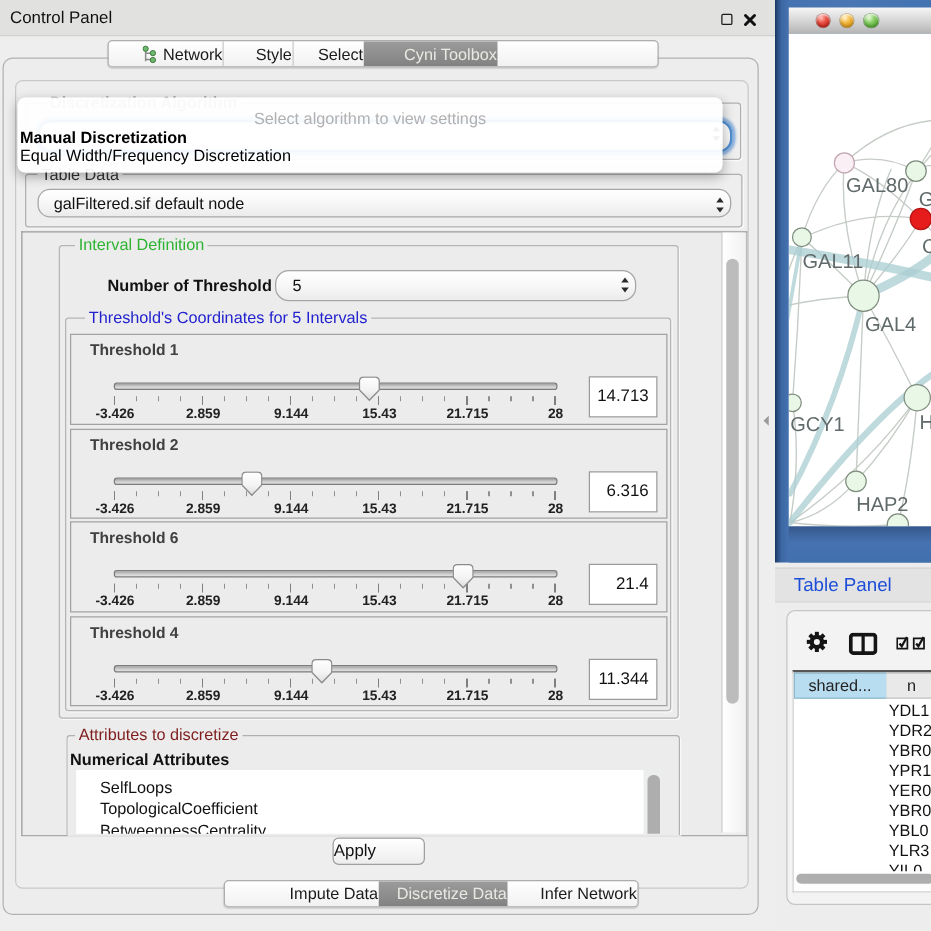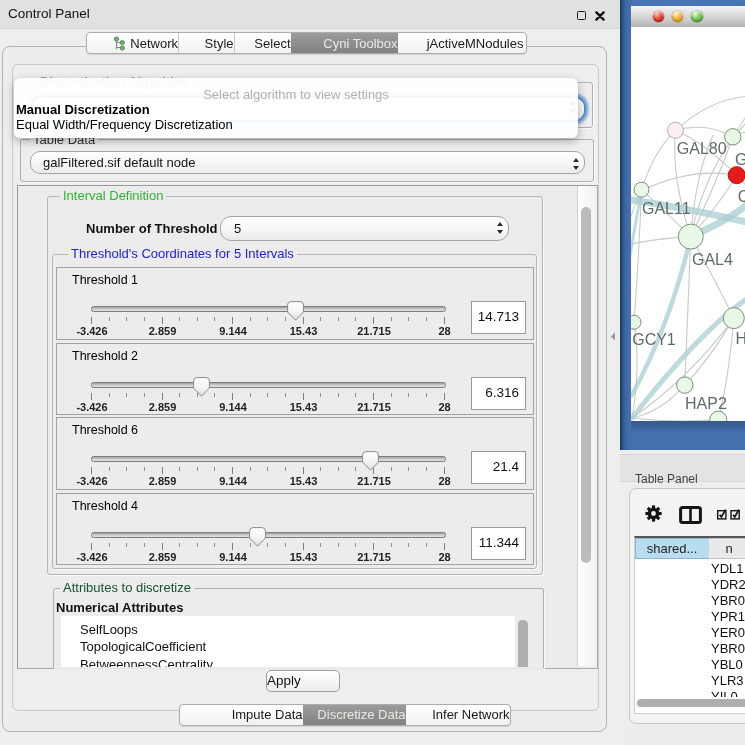--- a/index.html
+++ b/index.html
@@ -8,21 +8,21 @@
   .abs{position:absolute;}
   .etched{border:1px solid #b0b0b0;border-radius:3px;
           box-shadow:inset 0 0 0 0 #fff,1px 1px 0 rgba(255,255,255,.7);}
   .gtitle{position:absolute;top:-8px;font-size:13px;background:#ececec;padding:0 3px;line-height:14px;}
   .seg{display:flex;align-items:center;justify-content:flex-end;font-size:13px;color:#1a1a1a;}
   .segbar{display:flex;border:1px solid #adadad;border-radius:4px;overflow:hidden;
           background:linear-gradient(#ffffff,#f1f1f1);box-shadow:0 1px 1px rgba(0,0,0,.12);}
   .segdark{background:linear-gradient(#9b9b9b,#828282);color:#e9e9e4;}
   .sepL{border-left:1px solid #c9c9c9;}
   .tblock{position:absolute;left:56px;width:476px;background:#ececec;border:1px solid #a2a2a2;}
-  .ttitle{position:absolute;left:15px;top:5px;font-weight:normal;font-size:12.5px;color:#000000;}
+  .ttitle{position:absolute;left:15px;top:5px;font-weight:bold;font-size:12.5px;color:#404040;}
   .track{position:absolute;left:34px;top:37.5px;width:353px;height:4.5px;border-radius:2.5px;
          border:1px solid #7d7d7d;background:linear-gradient(#9e9e9e,#cfcfcf 55%,#e2e2e2);}
   .majork{position:absolute;left:34px;top:48.5px;width:355px;height:7px;
           background:repeating-linear-gradient(90deg,#7f7f7f 0px,#7f7f7f 1px,transparent 1px,transparent 70.5px);}
   .minork{position:absolute;left:34px;top:48.5px;width:355px;height:4px;
           background:repeating-linear-gradient(90deg,#8f8f8f 0px,#8f8f8f 1px,transparent 1px,transparent 17.625px);}
   .tlab{position:absolute;top:57px;font-size:11px;font-weight:bold;color:#222;transform:translateX(-50%);white-space:nowrap;}
   .vbox{position:absolute;left:414px;top:33px;width:47px;height:31px;background:#fff;
         border:1px solid #999;font-size:13.5px;color:#111;text-align:right;padding-right:6px;line-height:30px;}
   .thumb{position:absolute;top:33px;width:17px;height:20px;}
@@ -58,21 +58,20 @@
       <svg width="11" height="15" viewBox="0 0 11 15" style="margin-right:5px;">
         <path d="M2.5,4 L2.5,13 M3,11.5 L7.5,11.5 M3,6.5 L8,6.5" stroke="#8a8a8a" stroke-width="1.2" fill="none"></path>
         <circle cx="2.5" cy="3" r="2.1" fill="#6fb96f" stroke="#3d7a3d" stroke-width="0.8"></circle>
         <circle cx="8.3" cy="6.5" r="2.1" fill="#6fb96f" stroke="#3d7a3d" stroke-width="0.8"></circle>
         <circle cx="8.3" cy="12" r="2.1" fill="#6fb96f" stroke="#3d7a3d" stroke-width="0.8"></circle>
       </svg>
       Network</div>
     <div class="seg sepL" style="width:54.5px;">Style</div>
     <div class="seg sepL" style="width:56px;">Select</div>
     <div class="seg segdark" style="width:107px;">Cyni Toolbox</div>
-    <div class="seg" style="width:126px;">jActiveMNodules</div>
   </div>
 
   <div class="abs etched" style="left:20px;top:82px;width:571px;height:44px;border-radius:3px;">
     <span class="gtitle" style="left:16px;color:#9a9a9a;background:#eeeeee;font-weight:bold;">Discretization Algorithm</span>
   </div>
   <div class="combo abs" style="left:30px;top:96px;width:552px;height:22px;border-radius:11px;
        border:2px solid #4f8fd0;box-shadow:0 0 2px 2.5px rgba(95,150,215,.7);"></div>
   <div class="stepper abs" style="left:570px;top:101px;"></div>
 
   <div class="abs etched" style="left:20px;top:139px;width:572px;height:41px;">
@@ -190,21 +189,21 @@
             <stop offset="0.6" stop-color="#f2f2f2"></stop>
             <stop offset="1" stop-color="#dcdcdc"></stop>
       </linearGradient>
         </defs>
       <path d="M4,0.6 L13,0.6 Q16.4,0.6 16.4,4 L16.4,11 L8.5,19.2 L0.6,11 L0.6,4 Q0.6,0.6 4,0.6 Z" fill="url(#tg493)" stroke="#8a8a8a" stroke-width="1"></path>
     </svg>
     <div class="vbox">11.344</div>
   </div>
 
   <div class="abs etched" style="left:53px;top:588px;width:489px;height:79px;border-bottom:none;border-radius:3px 3px 0 0;">
-    <span class="gtitle" style="left:6px;color:#14532d;">Attributes to discretize</span>
+    <span class="gtitle" style="left:6px;color:#7f1d1d;">Attributes to discretize</span>
   </div>
   <div class="abs" style="left:56px;top:600px;font-size:13px;font-weight:bold;color:#111;">Numerical Attributes</div>
   <div class="abs" style="left:61px;top:616px;width:454px;height:51px;background:#fff;overflow:hidden;">
     <div style="font-size:13px;color:#111;padding-left:19px;line-height:17.4px;padding-top:5px;">
       SelfLoops<br>TopologicalCoefficient<br>BetweennessCentrality</div>
   </div>
   <div class="abs" style="left:515px;top:616px;width:14px;height:51px;background:#eceeee;"></div>
   <div class="abs" style="left:518px;top:620px;width:9.5px;height:47px;background:#aeaeae;border-radius:4.5px 4.5px 0 0;"></div>
 
   <div class="abs" style="left:266px;top:670px;width:72px;height:20px;border:1px solid #9f9f9f;border-radius:5px;
@@ -299,21 +298,21 @@
           <text x="1.2" y="318">GCY1</text>
           <text x="104.6" y="316.5">H</text>
           <text x="54" y="382">HAP2</text>
         </g>
       </svg>
     </div>
   </div>
 
   <div class="abs" style="left:0;top:454px;width:125px;height:26px;background:#e3e3e3;
        border-top:1px solid #d4d4d4;border-bottom:1px solid #d8d8d8;">
-    <div class="abs" style="left:15px;top:17px;font-size:12px;color:#404040;">Table Panel</div>
+    <div class="abs" style="left:15px;top:5px;font-size:15px;color:#1d4ed8;">Table Panel</div>
   </div>
 
   <div class="abs" style="left:8.5px;top:488px;width:130px;height:234px;background:#f3f3f3;
        border:1px solid #c5c5c5;border-radius:7px;">
 
     <svg class="abs" style="left:15px;top:16px;" width="17" height="17" viewBox="0 0 17 17">
       <g fill="#141414">
         <circle cx="8.5" cy="8.5" r="5.8"></circle>
         <g>
           <rect x="6.9" y="0.4" width="3.2" height="16.2"></rect>

